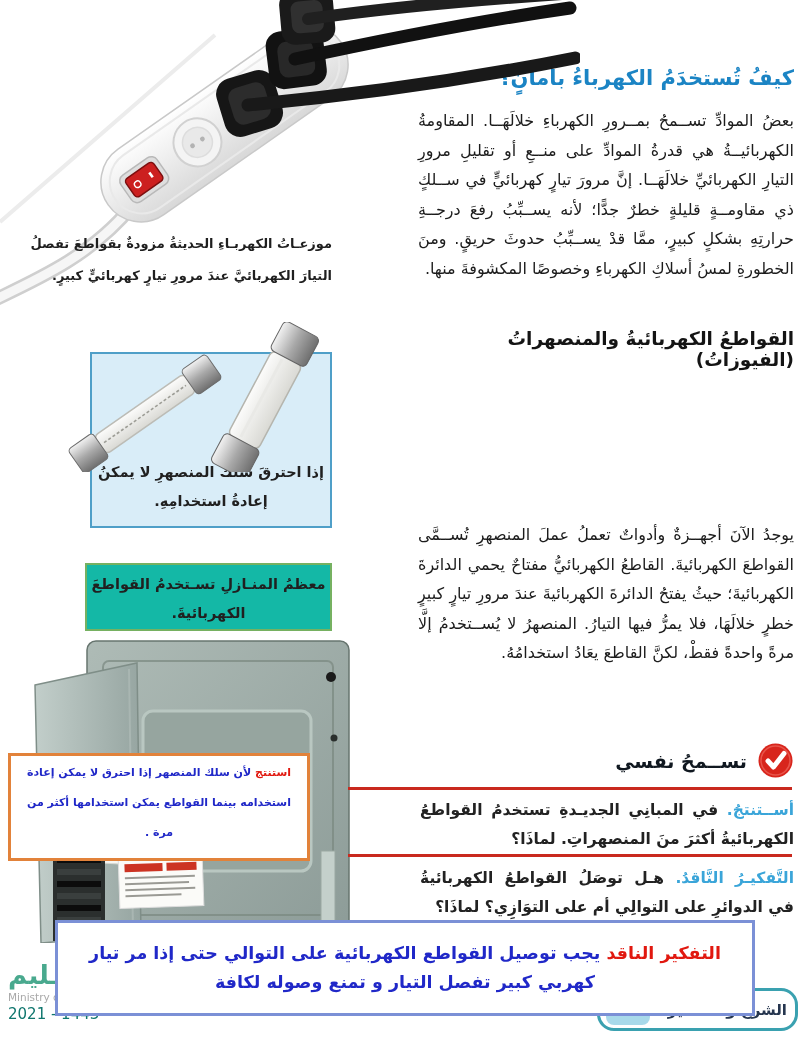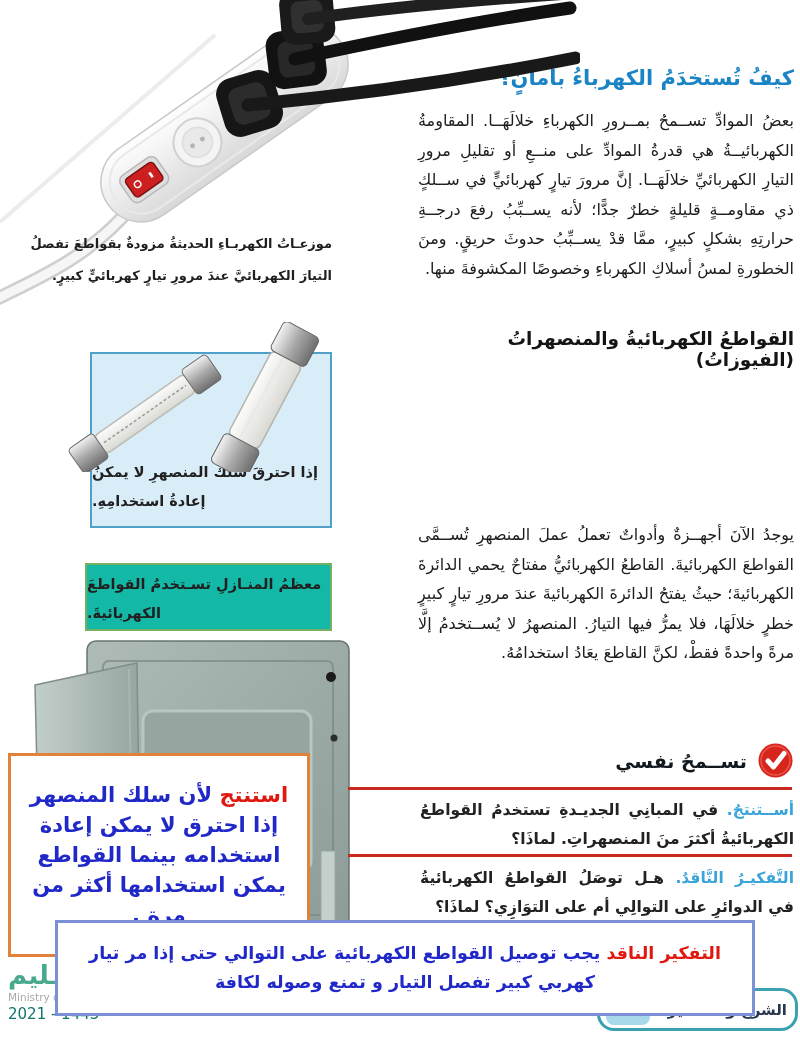--- a/index.html
+++ b/index.html
@@ -9,34 +9,34 @@
   }
   .abs{position:absolute;}
   
   .col-right{left:418px;width:376px;direction:rtl;}
   .h-blue{color:#1b84c4;font-size:21px;font-weight:700;text-align:right;margin:0;}
   .h-black{color:#141414;font-size:18.5px;font-weight:700;text-align:right;margin:0;}
   .para{color:#1c1c1c;font-size:16px;line-height:29.6px;text-align:justify;text-align-last:right;margin:0;}
   
   .caption{direction:rtl;color:#1f1f1f;font-weight:700;font-size:13px;line-height:32px;text-align:right;}
   .caption-box{box-sizing:border-box;direction:rtl;font-weight:700;color:#202020;
-    font-size:14.5px;line-height:29px;text-align:left;}
+    font-size:14.5px;line-height:29px;text-align:center;}
   .fuse-box{background:#d9edf8;border:2px solid #4f9fc8;}
   .green-box{background:#14b8a6;border:2px solid #76b161;}
   
   .quiz-title-row{display:flex;direction:rtl;align-items:center;gap:10px;justify-content:flex-start;}
   .quiz-title{color:#101820;font-size:19px;font-weight:700;}
   .red-rule{background:#c9291e;height:3px;}
   .quiz-q{direction:rtl;font-size:15.5px;line-height:29px;font-weight:700;color:#222222;
     text-align:justify;text-align-last:right;}
   .quiz-label{color:#3aa5d9;font-weight:700;}
   
   .answer-box{box-sizing:border-box;background:#ffffff;direction:rtl;font-weight:700;
     text-align:center;color:#2028c8;z-index:10;}
-  .ans1{border:3px solid #e2823a;font-size:21px;line-height:30px;padding:24px 8px;}
+  .ans1{border:3px solid #e2823a;font-size:11px;line-height:30px;padding:2px 8px;}
   .ans2{border:3px solid #7b90d6;font-size:17.5px;line-height:29px;padding:16px 12px;}
   .answer-label{color:#e1180f;font-weight:700;}
   
   .footer-tab{box-sizing:border-box;display:flex;direction:rtl;align-items:center;gap:9px;
     border:3px solid #3aa1b0;border-radius:17px;background:#ffffff;padding:0 8px;z-index:4;}
   .footer-section{color:#26364f;font-size:15px;font-weight:700;white-space:nowrap;}
   .footer-sep{width:2px;height:25px;background:#a9bcc3;}
   .footer-pagenum{background:#a8d9ea;border-radius:8px;min-width:44px;height:30px;display:flex;
     align-items:center;justify-content:center;color:#1c2b3a;font-size:16px;font-weight:700;}
   .logo-ar{color:#49a98e;font-size:26px;font-weight:700;line-height:26px;}

